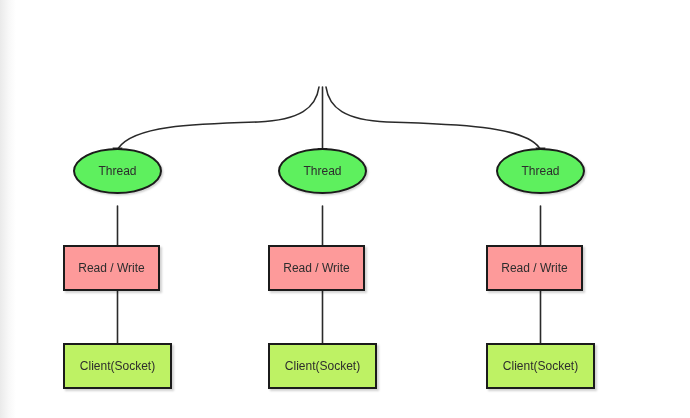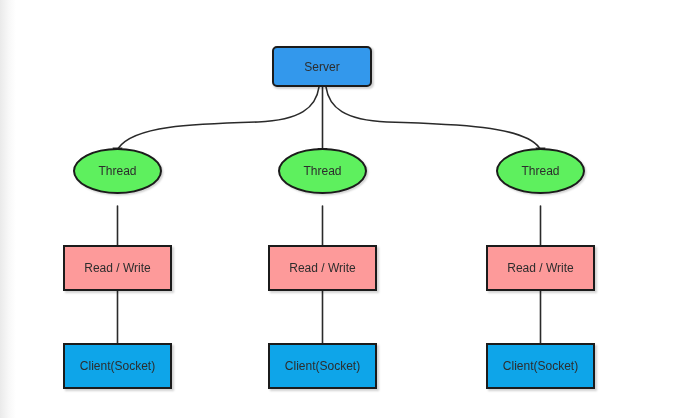--- a/index.html
+++ b/index.html
@@ -59,30 +59,30 @@
     top: 148px;
     width: 89px; height: 46px;
     background: #5ef05e;
     border-radius: 50%;
   }
   .thread.c0 { left: 73px; }
   .thread.c1 { left: 278px; }
   .thread.c2 { left: 496px; }
   .rw {
     top: 245px;
-    width: 109px; height: 46px;
+    width: 97px; height: 46px;
     background: #fd9a9a;
   }
   .rw.c0 { left: 63px; }
   .rw.c1 { left: 268px; }
   .rw.c2 { left: 486px; }
   .client {
     top: 343px;
     width: 109px; height: 46px;
-    background: #0ea5e9;
+    background: #bef264;
   }
   .client.c0 { left: 63px; }
   .client.c1 { left: 268px; }
   .client.c2 { left: 486px; }
 </style>
 </head>
 <body>
 
 <div class="stage">
   <div class="left-strip"></div>
@@ -100,21 +100,20 @@
 
     <line class="edge" x1="117.5" y1="206" x2="117.5" y2="245"></line>
     <line class="edge" x1="322.5" y1="206" x2="322.5" y2="245"></line>
     <line class="edge" x1="540.5" y1="206" x2="540.5" y2="245"></line>
 
     <line class="edge" x1="117.5" y1="291" x2="117.5" y2="343"></line>
     <line class="edge" x1="322.5" y1="291" x2="322.5" y2="343"></line>
     <line class="edge" x1="540.5" y1="291" x2="540.5" y2="343"></line>
   </svg>
 
-  <div class="node server">Server</div>
 
   <div class="node thread c0">Thread</div>
   <div class="node thread c1">Thread</div>
   <div class="node thread c2">Thread</div>
 
   <div class="node rw c0">Read / Write</div>
   <div class="node rw c1">Read / Write</div>
   <div class="node rw c2">Read / Write</div>
 
   <div class="node client c0">Client(Socket)</div>

